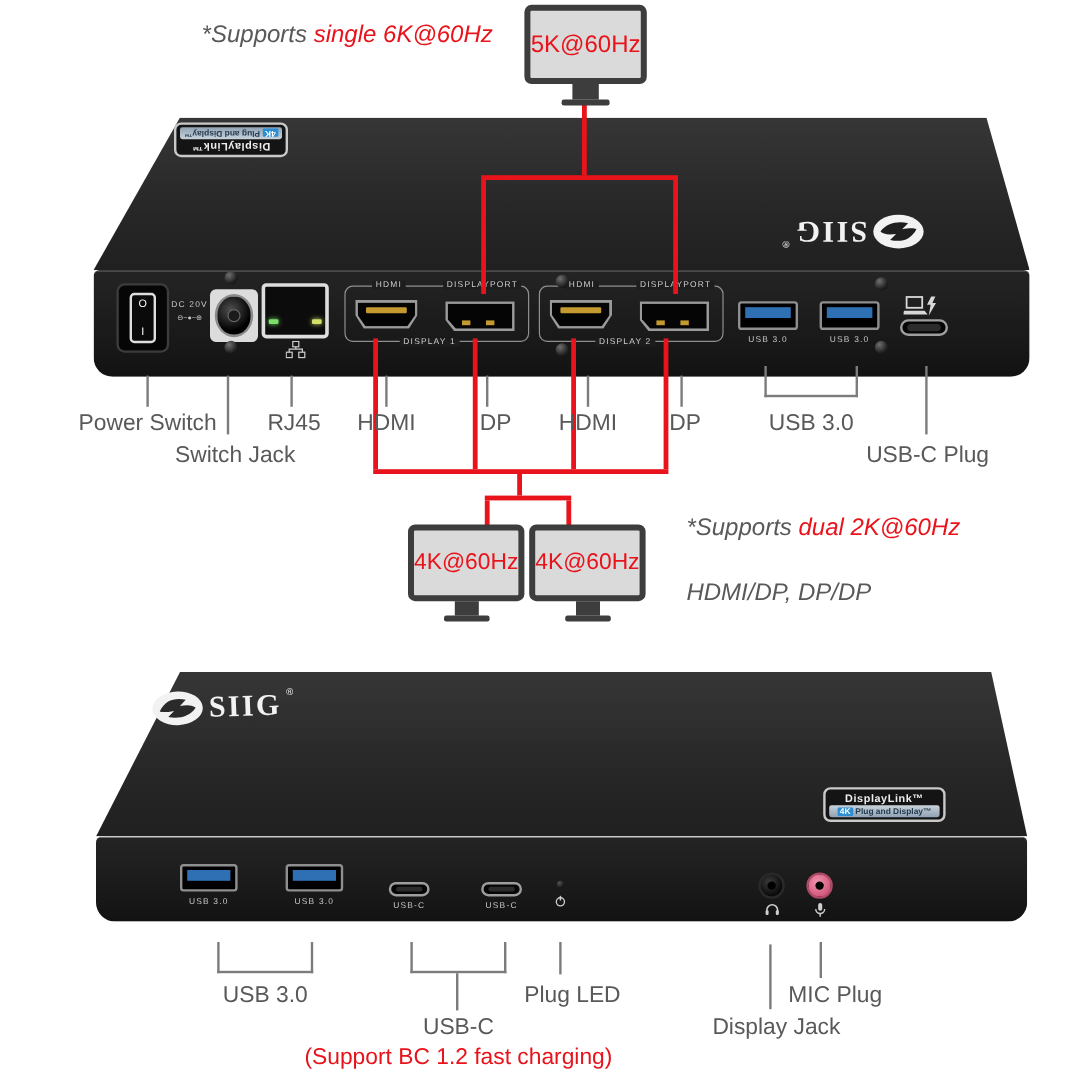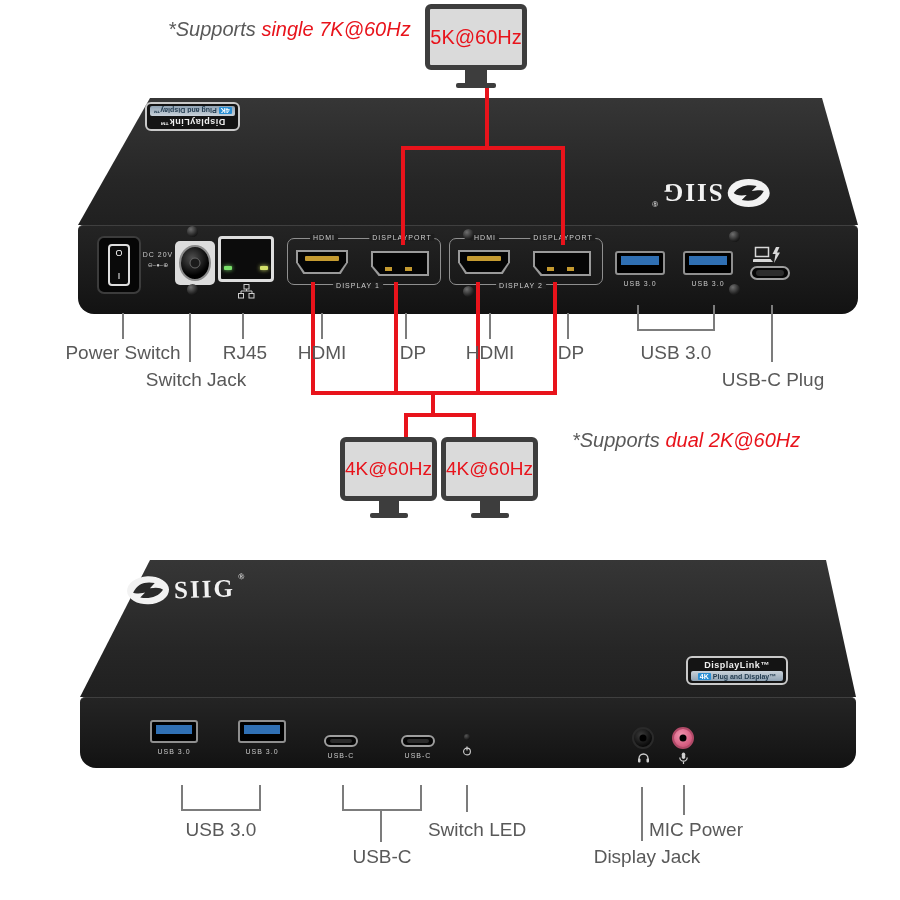--- a/index.html
+++ b/index.html
@@ -308,21 +308,21 @@
   <div class="gline" style="left:259px;top:785px;width:2px;height:26px;"></div>
   <div class="gline" style="left:181px;top:809px;width:80px;height:2px;"></div>
   <div class="gline" style="left:342px;top:785px;width:2px;height:26px;"></div>
   <div class="gline" style="left:420px;top:785px;width:2px;height:26px;"></div>
   <div class="gline" style="left:342px;top:809px;width:80px;height:2px;"></div>
   <div class="gline" style="left:380px;top:811px;width:2px;height:31px;"></div>
   <div class="gline" style="left:466px;top:785px;width:2px;height:27px;"></div>
   <div class="gline" style="left:641px;top:787px;width:2px;height:54px;"></div>
   <div class="gline" style="left:683px;top:785px;width:2px;height:30px;"></div>
 
-  <div class="monitor" style="left:425px;top:4px;">
+  <div class="monitor" style="left:437px;top:4px;">
     <div class="mon-screen" style="width:92px;height:56px;">
       <span class="mon-text" style="font-size:20px;">5K@60Hz</span>
     </div>
     <div class="mon-neck" style="width:22px;height:13px;"></div>
     <div class="mon-base" style="width:40px;height:5px;"></div>
   </div>
 
   <div class="monitor" style="left:340px;top:437px;">
     <div class="mon-screen" style="width:87px;height:54px;">
       <span class="mon-text" style="font-size:19px;">4K@60Hz</span>
@@ -333,37 +333,39 @@
 
   <div class="monitor" style="left:441px;top:437px;">
     <div class="mon-screen" style="width:87px;height:54px;">
       <span class="mon-text" style="font-size:19px;">4K@60Hz</span>
     </div>
     <div class="mon-neck" style="width:20px;height:12px;"></div>
     <div class="mon-base" style="width:38px;height:5px;"></div>
   </div>
 
   <div class="note" style="left:168px;top:16px;">
-    <span>*Supports </span><span class="hl">single 7K@60Hz</span><br>
+    <span>*Supports </span><span class="hl">single 6K@60Hz</span><br>
   </div>
 
   <div class="note" style="left:572px;top:427px;">
     <span>*Supports </span><span class="hl">dual 2K@60Hz</span><br>
     <br>
+    <span>HDMI/DP, DP/DP</span>
   </div>
 
   <div class="callout" style="left:123px;top:342px;">Power Switch</div>
   <div class="callout" style="left:196px;top:369px;">Switch Jack</div>
   <div class="callout" style="left:245px;top:342px;">RJ45</div>
   <div class="callout" style="left:322px;top:342px;">HDMI</div>
   <div class="callout" style="left:413px;top:342px;">DP</div>
   <div class="callout" style="left:490px;top:342px;">HDMI</div>
   <div class="callout" style="left:571px;top:342px;">DP</div>
   <div class="callout" style="left:676px;top:342px;">USB 3.0</div>
   <div class="callout" style="left:773px;top:369px;">USB-C Plug</div>
 
   <div class="callout" style="left:221px;top:819px;">USB 3.0</div>
   <div class="callout" style="left:382px;top:846px;">USB-C</div>
-  <div class="callout" style="left:477px;top:819px;">Switch LED</div>
+  <div class="callout-red" style="left:382px;top:871px;">(Support BC 1.2 fast charging)</div>
+  <div class="callout" style="left:477px;top:819px;">Plug LED</div>
   <div class="callout" style="left:647px;top:846px;">Display Jack</div>
-  <div class="callout" style="left:696px;top:819px;">MIC Power</div>
+  <div class="callout" style="left:696px;top:819px;">MIC Plug</div>
 
 </div>
 
 </body></html>

